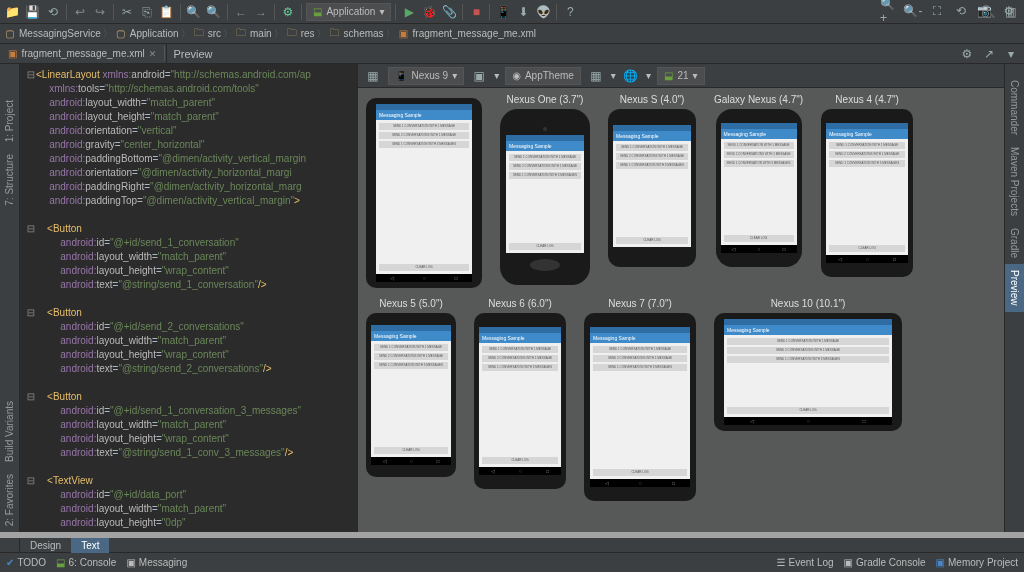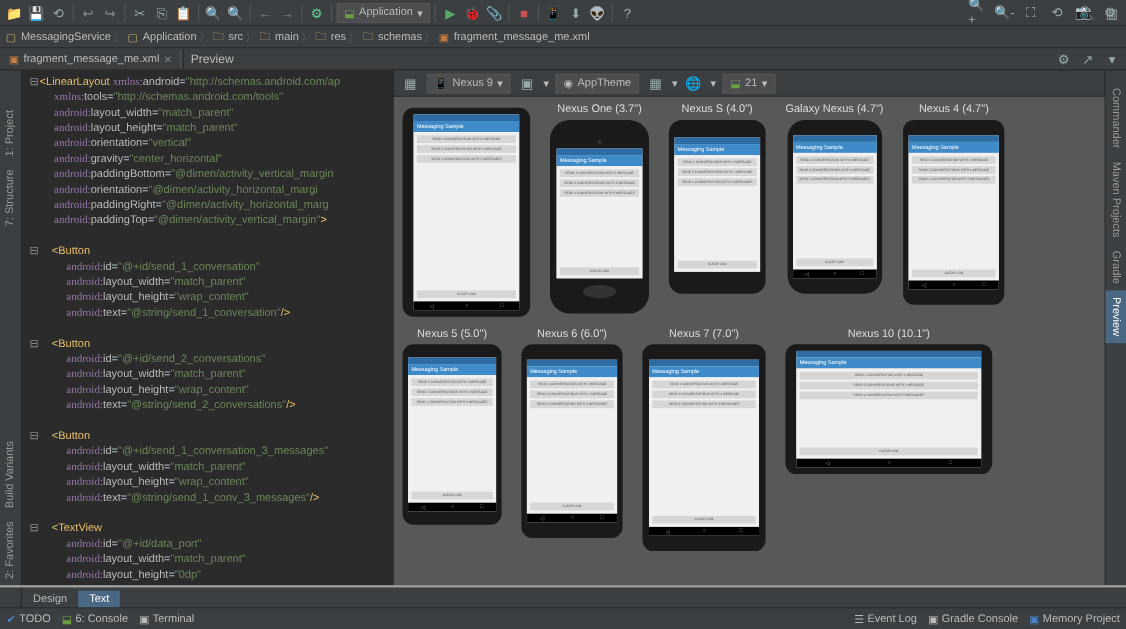--- a/index.html
+++ b/index.html
@@ -18,21 +18,21 @@
 .file-tab .x { color: #888; font-size: 9px; }
 .tabs-right { position: absolute; right: 4px; display: flex; gap: 4px; }
 .main-area { height: calc(572px - 24px - 20px - 20px - 20px - 20px); display: flex; }
 .left-rail { width: 20px; background: #3c3f41; border-right: 1px solid #282828; display: flex; flex-direction: column; padding-top: 30px; }
 .rail-label { writing-mode: vertical-rl; transform: rotate(180deg); font-size: 10px; color: #999; padding: 6px 2px; cursor: pointer; display: flex; align-items: center; gap: 4px; }
 .right-rail { width: 20px; background: #3c3f41; border-left: 1px solid #282828; display: flex; flex-direction: column; padding-top: 10px; }
 .right-rail .rail-label { writing-mode: vertical-rl; transform: none; }
 .editor-pane { width: 338px; background: #2b2b2b; display: flex; flex-direction: column; border-right: 1px solid #282828; position: relative; }
 .code-area { flex: 1; padding: 4px 6px; font-family: "Consolas", monospace; font-size: 10px; line-height: 14px; white-space: pre; overflow: hidden; color: #a9b7c6; }
 .c-tag { color: #e8bf6a; }
-.c-ns { color: #9876aa; font-family: Liberation Serif, serif; }
+.c-ns { color: #9876aa; }
 .c-attr { color: #bababa; }
 .c-val { color: #6a8759; }
 .c-fold { color: #888; display: inline-block; width: 10px; text-align: center; }
 .ed-tab { padding: 2px 10px; font-size: 10px; color: #bbb; cursor: pointer; }
 .ed-tab.active { background: #4a6884; color: #fff; }
 .preview-pane { flex: 1; display: flex; flex-direction: column; background: #3c3f41; }
 .preview-toolbar { height: 24px; border-bottom: 1px solid #282828; display: flex; align-items: center; padding: 0 6px; gap: 6px; font-size: 10px; }
 .preview-body { flex: 1; background: #575958; position: relative; overflow: hidden; padding: 6px 8px; }
 .devices-row { display: flex; gap: 18px; margin-bottom: 10px; }
 .device-wrap { display: flex; flex-direction: column; align-items: center; }
@@ -41,21 +41,21 @@
 .screen { background: #eee; display: flex; flex-direction: column; }
 .status-bar { height: 6px; background: #2e6da4; }
 .action-bar { height: 10px; background: #3f8bc9; color: #fff; font-size: 5px; padding: 1px 3px; display: flex; align-items: center; }
 .app-body { flex: 1; background: #f0f0f0; padding: 3px; display: flex; flex-direction: column; gap: 2px; }
 .app-btn { background: #d6d6d6; height: 7px; font-size: 3px; color: #555; text-align: center; overflow: hidden; line-height: 7px; }
 .app-btn.spacer { flex: 1; background: transparent; }
 .nav-bar { height: 8px; background: #000; display: flex; justify-content: space-around; align-items: center; }
 .nav-bar span { color: #888; font-size: 5px; }
 .tablet-landscape .device { padding: 6px 10px; }
 .zoom-controls { position: absolute; top: 2px; right: 6px; display: flex; gap: 6px; }
-.editor-bottom-tabs { height: 20px; background: #3c3f41; border-top: 2px solid #a3a3a3; display: flex; align-items: flex-end; position: relative; }
+.editor-bottom-tabs { height: 20px; background: #3c3f41; border-top: 6px solid #a3a3a3; display: flex; align-items: flex-start; position: relative; }
 .status-bar-main { height: 20px; background: #3c3f41; border-top: 1px solid #282828; display: flex; align-items: center; padding: 0 6px; font-size: 10px; }
 .status-left { display: flex; gap: 10px; }
 .status-item { display: flex; align-items: center; gap: 3px; cursor: pointer; }
 .status-right { margin-left: auto; display: flex; gap: 10px; }
 .folder-ic { color: #c9a76b; }
 .xml-ic { color: #c97c3c; }
 </style>
 </head>
 <body>
 
@@ -462,21 +462,21 @@
     <div class="status-item">
         <span style="color:#4a86c7">✔</span>
         <span>TODO</span>
       </div>
     <div class="status-item">
         <span style="color:#6a9e3f">⬓</span>
         <span>6: Console</span>
       </div>
     <div class="status-item">
         <span>▣</span>
-        <span>Terminal</span>
+        <span>Messaging</span>
       </div>
   </div>
   <div class="status-right">
     <div class="status-item">
         <span>☰</span>
         <span>Event Log</span>
       </div>
     <div class="status-item">
         <span>▣</span>
         <span>Gradle Console</span>

